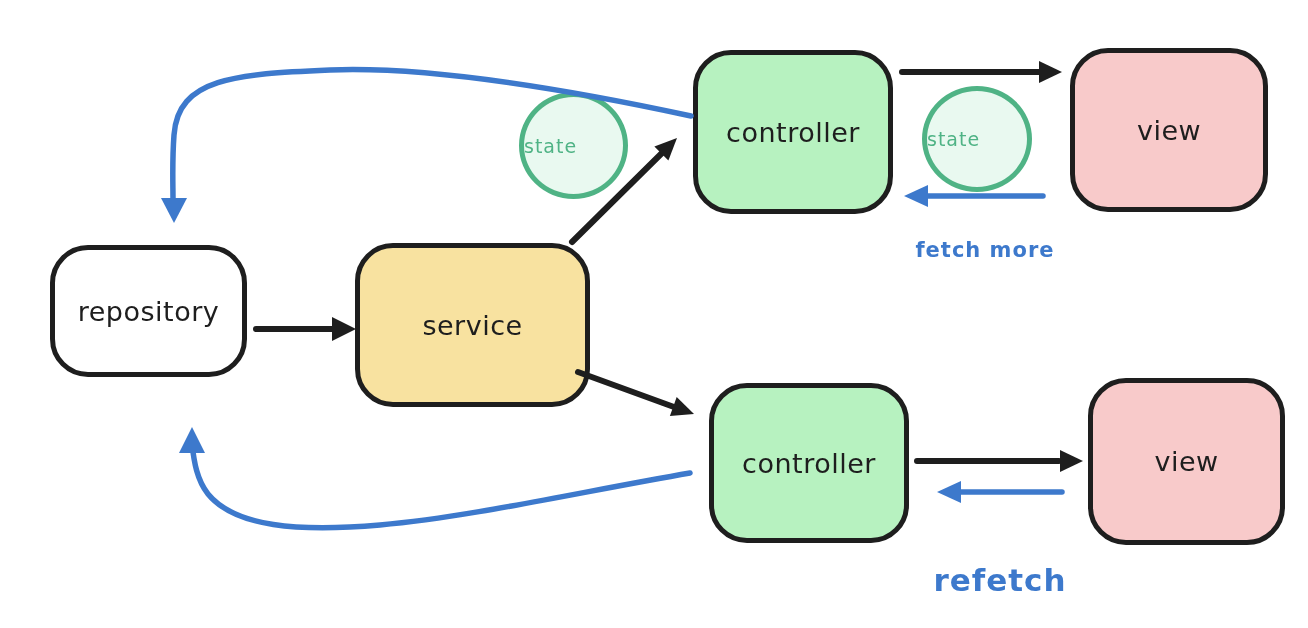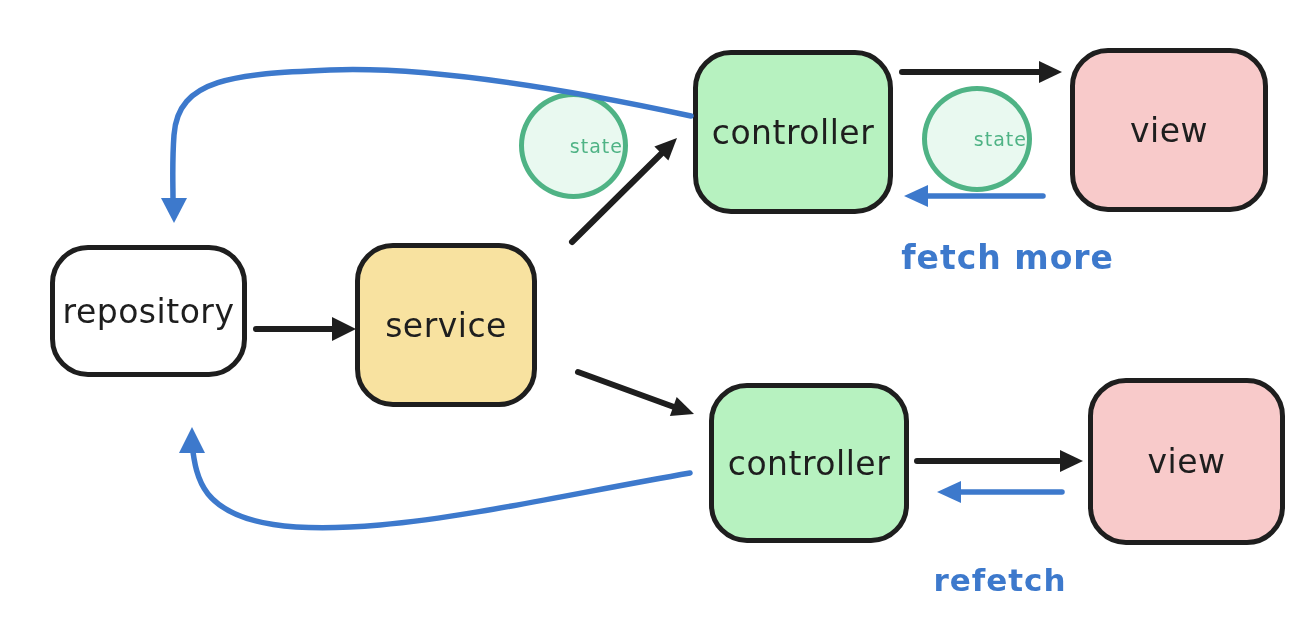--- a/index.html
+++ b/index.html
@@ -16,58 +16,58 @@
     overflow: hidden;
   }
   .node {
     position: absolute;
     box-sizing: border-box;
     border: 5px solid var(--stroke);
     border-radius: 38px;
     display: flex;
     align-items: center;
     justify-content: center;
-    font-size: 33px;
+    font-size: 27px;
     color: var(--stroke);
     letter-spacing: 0.5px;
     z-index: 1;
   }
   #node-repository      { left:  50px; top: 245px; width: 197px; height: 132px; background: var(--repository-fill); }
-  #node-service         { left: 355px; top: 243px; width: 182px; height: 164px; background: var(--service-fill); }
+  #node-service         { left: 355px; top: 243px; width: 235px; height: 164px; background: var(--service-fill); }
   #node-controller-top  { left: 693px; top:  50px; width: 200px; height: 164px; background: var(--controller-fill); }
   #node-view-top        { left:1070px; top:  48px; width: 198px; height: 164px; background: var(--view-fill); }
   #node-controller-bottom { left: 709px; top: 383px; width: 200px; height: 160px; background: var(--controller-fill); }
   #node-view-bottom     { left:1088px; top: 378px; width: 197px; height: 167px; background: var(--view-fill); }
 
   .state-badge {
     position: absolute;
     box-sizing: border-box;
     border: 5px solid var(--state-green);
     border-radius: 50%;
     background: var(--state-fill);
     color: var(--state-green);
     display: flex;
     align-items: center;
-    justify-content: flex-end;
+    justify-content: flex-start;
     font-size: 19px;
     letter-spacing: 1px;
     z-index: 2;
   }
   #state-left  { left: 519px; top: 92px;  width: 109px; height: 107px; }
   #state-right { left: 922px; top: 86px;  width: 110px; height: 106px; }
 
   .flow-label {
     position: absolute;
     color: var(--blue);
     font-weight: bold;
     text-align: center;
     z-index: 4;
     letter-spacing: 1px;
   }
-  #label-fetch-more { left: 856px; top: 238px; width: 258px; font-size: 33px; text-align: right; }
+  #label-fetch-more { left: 856px; top: 238px; width: 258px; font-size: 21px; }
   #label-refetch    { left: 903px; top: 526px; width: 194px; font-size: 31px; margin-top: 36px; }
 
   #edges-svg {
     position: absolute;
     left: 0; top: 0;
     width: 1308px;
     height: 628px;
     z-index: 3;
     pointer-events: none;
   }

